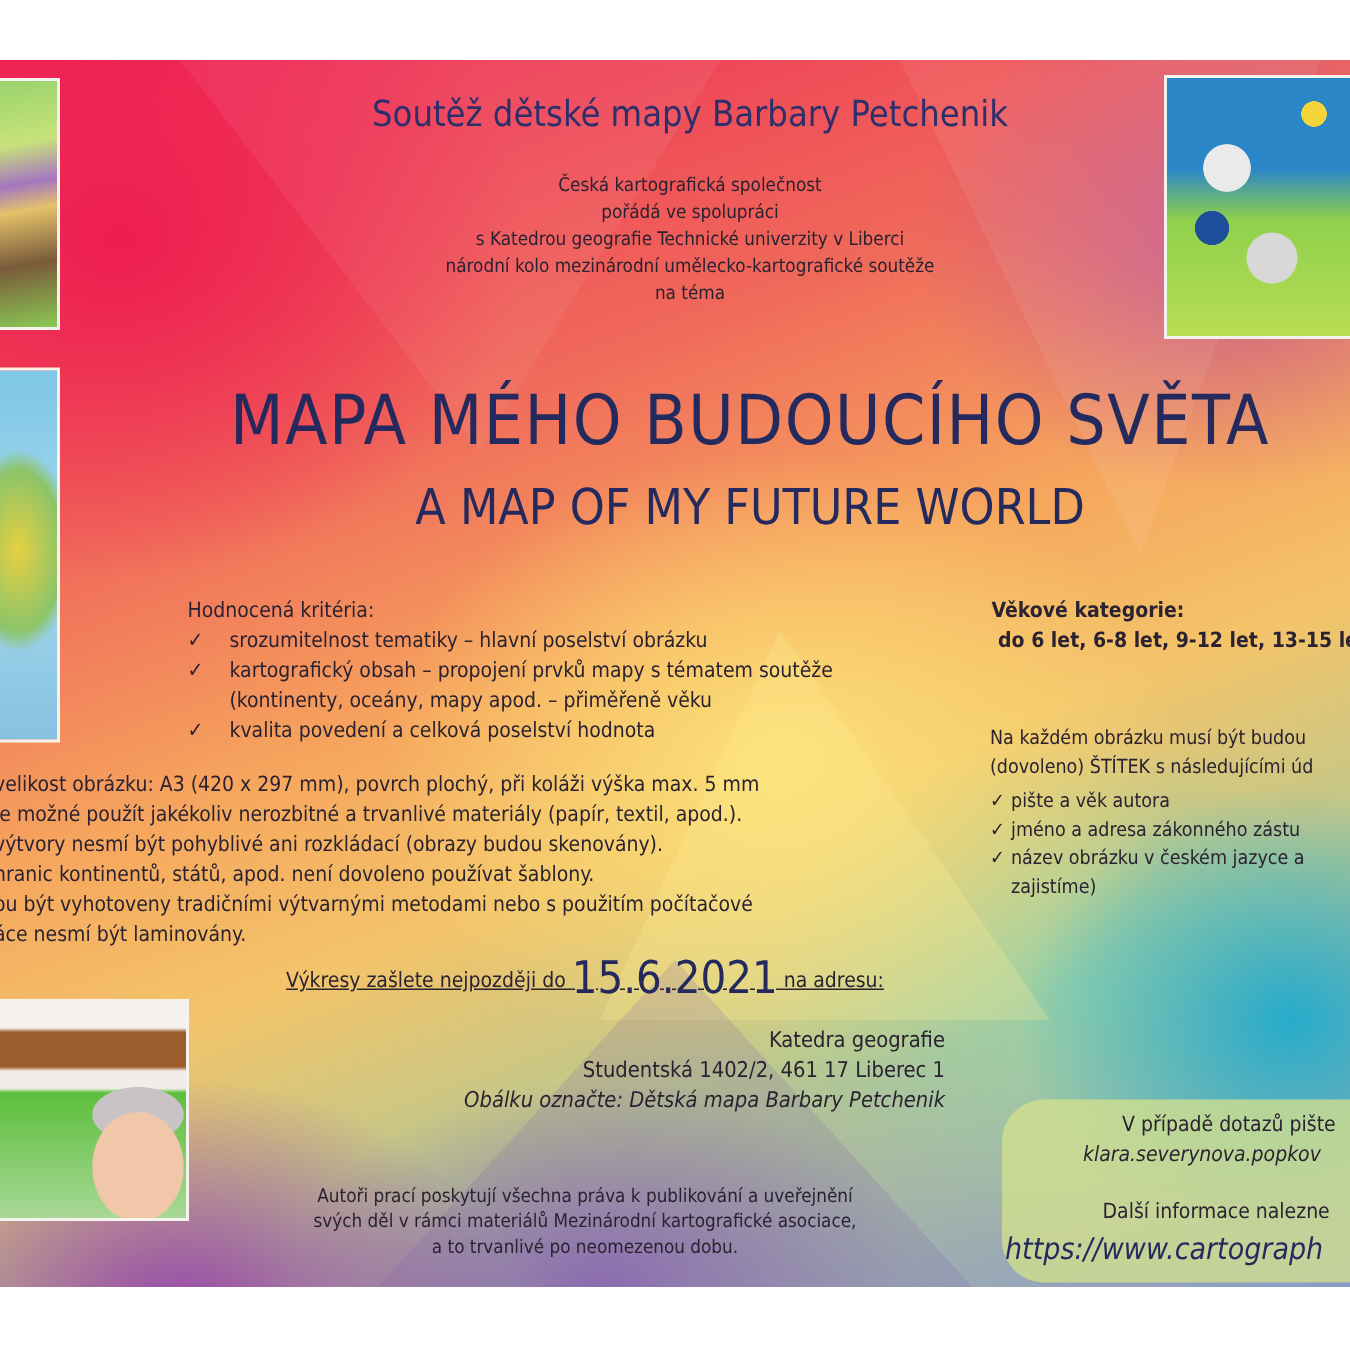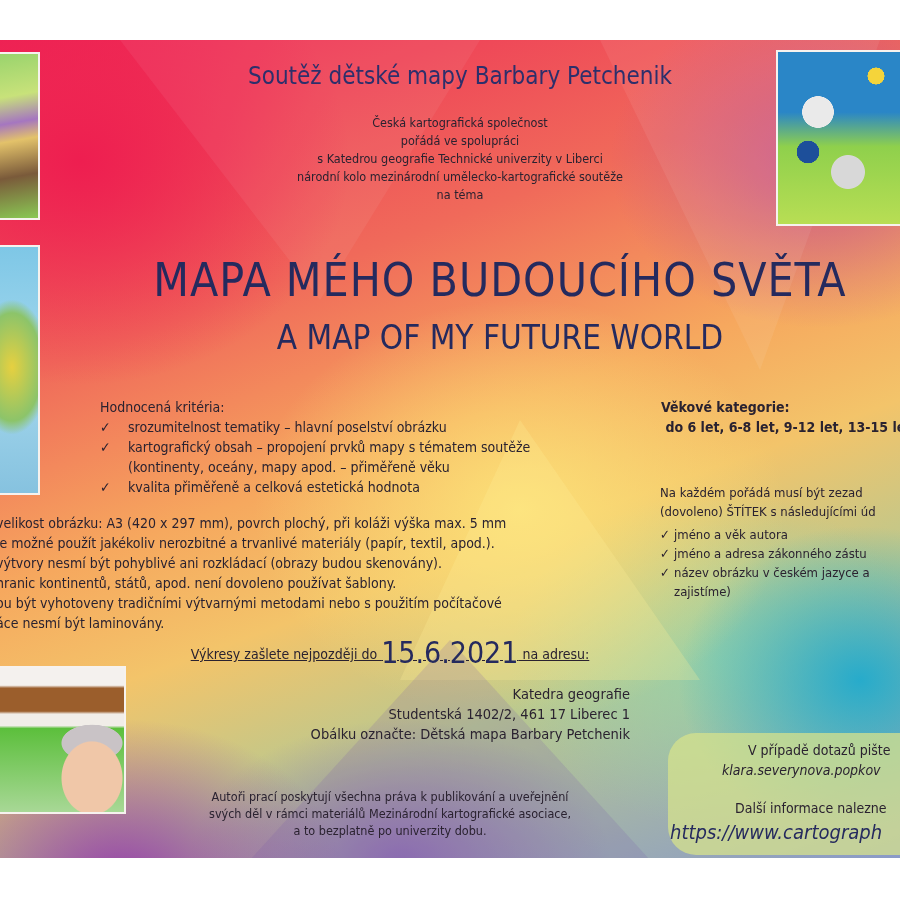--- a/index.html
+++ b/index.html
@@ -43,36 +43,36 @@
         linear-gradient(180deg, #f4f1ee 0%, #f4f1ee 12%, #9b5e2c 14%, #9b5e2c 30%, #f1ede8 32%, #f1ede8 40%, #5cbf3c 42%, #a8d896 100%); }
 
     .center { position:absolute; left:150px; width:620px; text-align:center; }
     .title-top { top:22px; font-size:24px; color:#2d2f6b; font-weight:500; }
     .org { top:74px; font-size:12.5px; line-height:18px; color:#2a2230; }
     .main-title { position:absolute; left:0; top:213px; width:1000px; text-align:center; padding-left:0;
       font-size:46px; letter-spacing:1px; color:#252a5e; white-space:nowrap; }
     .sub-title { position:absolute; left:0; top:278px; width:1000px; text-align:center;
       font-size:33px; color:#252a5e; white-space:nowrap; }
 
-    .criteria { position:absolute; left:100px; top:357px; font-size:14px; line-height:20px; }
+    .criteria { position:absolute; left:125px; top:357px; font-size:14px; line-height:20px; }
     .criteria ul { list-style:none; margin:0; padding:0; }
     .criteria li { position:relative; padding-left:28px; }
     .criteria li .chk { position:absolute; left:0; top:0; }
     .rules { position:absolute; left:-4px; top:473px; font-size:14px; line-height:20px; white-space:nowrap; }
 
     .ages { position:absolute; left:661px; top:357px; font-size:14px; line-height:20px; white-space:nowrap;font-weight:bold; }
     .label-block { position:absolute; left:660px; top:443px; font-size:13px; line-height:19px; white-space:nowrap; }
     .label-block ul { list-style:none; margin:4px 0 0 0; padding:0; }
     .label-block li { position:relative; padding-left:14px; }
     .label-block li .chk { position:absolute; left:0; }
 
     .deadline { position:absolute; left:150px; top:602px; width:480px; text-align:center; font-size:14px; line-height:22px;text-decoration:underline; }
     .deadline .date { font-size:30px; color:#252a5e; vertical-align:-4px; }
     .address { position:absolute; left:150px; top:644px; width:480px; text-align:right; font-size:14.5px; line-height:20px; }
-    .address .italic { }
+    .address .italic { font-style:italic; }
     .rights { position:absolute; left:150px; top:748px; width:480px; text-align:center; font-size:12.5px; line-height:17px; }
 
     .contact-box { position:absolute; left:668px; top:693px; width:300px; height:122px; border-radius:28px;
       background:rgba(214,225,140,0.75); }
     .contact { position:absolute; left:660px; top:700px; width:300px; text-align:right; padding-right:0; font-size:14px; line-height:20px; white-space:nowrap; }
     .contact .mail { font-style:italic; }
     .contact .url { font-style:italic; font-size:20px; color:#252a5e; line-height:28px; }
     .gap { height:18px; }
   </style>
 </head>
@@ -99,63 +99,63 @@
   </div>
 
   <div class="main-title">MAPA MÉHO BUDOUCÍHO SVĚTA</div>
   <div class="sub-title">A MAP OF MY FUTURE WORLD</div>
 
   <div class="criteria">
     <div>Hodnocená kritéria:</div>
     <ul>
       <li style="white-space:nowrap"><span class="chk">✓</span><span>srozumitelnost tematiky – hlavní poselství obrázku</span></li>
       <li style="width:440px"><span class="chk">✓</span><span>kartografický obsah – propojení prvků mapy s tématem soutěže (kontinenty, oceány, mapy apod. – přiměřeně věku</span></li>
-      <li style="white-space:nowrap"><span class="chk">✓</span><span>kvalita přiměřeně a celková estetická hodnota</span></li>
+      <li style="white-space:nowrap"><span class="chk">✓</span><span>kvalita povedení a celková poselství hodnota</span></li>
     </ul>
   </div>
 
   <div class="rules">
     <div>velikost obrázku: A3 (420 x 297 mm), povrch plochý, při koláži výška max. 5 mm</div>
     <div>je možné použít jakékoliv nerozbitné a trvanlivé materiály (papír, textil, apod.).</div>
     <div>výtvory nesmí být pohyblivé ani rozkládací (obrazy budou skenovány).</div>
     <div>hranic kontinentů, států, apod. není dovoleno používat šablony.</div>
     <div>ou být vyhotoveny tradičními výtvarnými metodami nebo s použitím počítačové</div>
     <div>áce nesmí být laminovány.</div>
   </div>
 
   <div class="ages">
     <div>Věkové kategorie:</div>
     <div style="white-space:pre"> do 6 let, 6-8 let, 9-12 let, 13-15 le</div>
   </div>
 
   <div class="label-block">
-    <div>Na každém pořádá musí být zezad</div>
+    <div>Na každém obrázku musí být budou</div>
     <div>(dovoleno) ŠTÍTEK s následujícími úd</div>
     <ul>
-      <li><span class="chk">✓</span><span>jméno a věk autora</span></li>
+      <li><span class="chk">✓</span><span>pište a věk autora</span></li>
       <li><span class="chk">✓</span><span>jméno a adresa zákonného zástu</span></li>
       <li><span class="chk">✓</span><span>název obrázku v českém jazyce a</span></li>
       <li><span>zajistíme)</span></li>
     </ul>
   </div>
 
   <div class="deadline">
     <span style="white-space:pre">Výkresy zašlete nejpozději do </span><span class="date">15.6.2021</span><span style="white-space:pre"> na adresu:</span>
   </div>
 
   <div class="address">
     <div>Katedra geografie</div>
     <div>Studentská 1402/2, 461 17 Liberec 1</div>
     <div class="italic">Obálku označte: Dětská mapa Barbary Petchenik</div>
   </div>
 
   <div class="rights">
     <div>Autoři prací poskytují všechna práva k publikování a uveřejnění</div>
     <div>svých děl v rámci materiálů Mezinárodní kartografické asociace,</div>
-    <div>a to bezplatně po univerzity dobu.</div>
+    <div>a to trvanlivé po neomezenou dobu.</div>
   </div>
 
   <div class="contact-box"></div>
   <div class="contact">
     <div style="padding-left:88px;text-align:left">V případě dotazů pište</div>
     <div class="mail" style="padding-left:62px;text-align:left">klara.severynova.popkov</div>
     <div class="gap"></div>
     <div style="padding-left:75px;text-align:left">Další informace nalezne</div>
     <div class="url" style="padding-left:10px;text-align:left">https://www.cartograph</div>
   </div>

